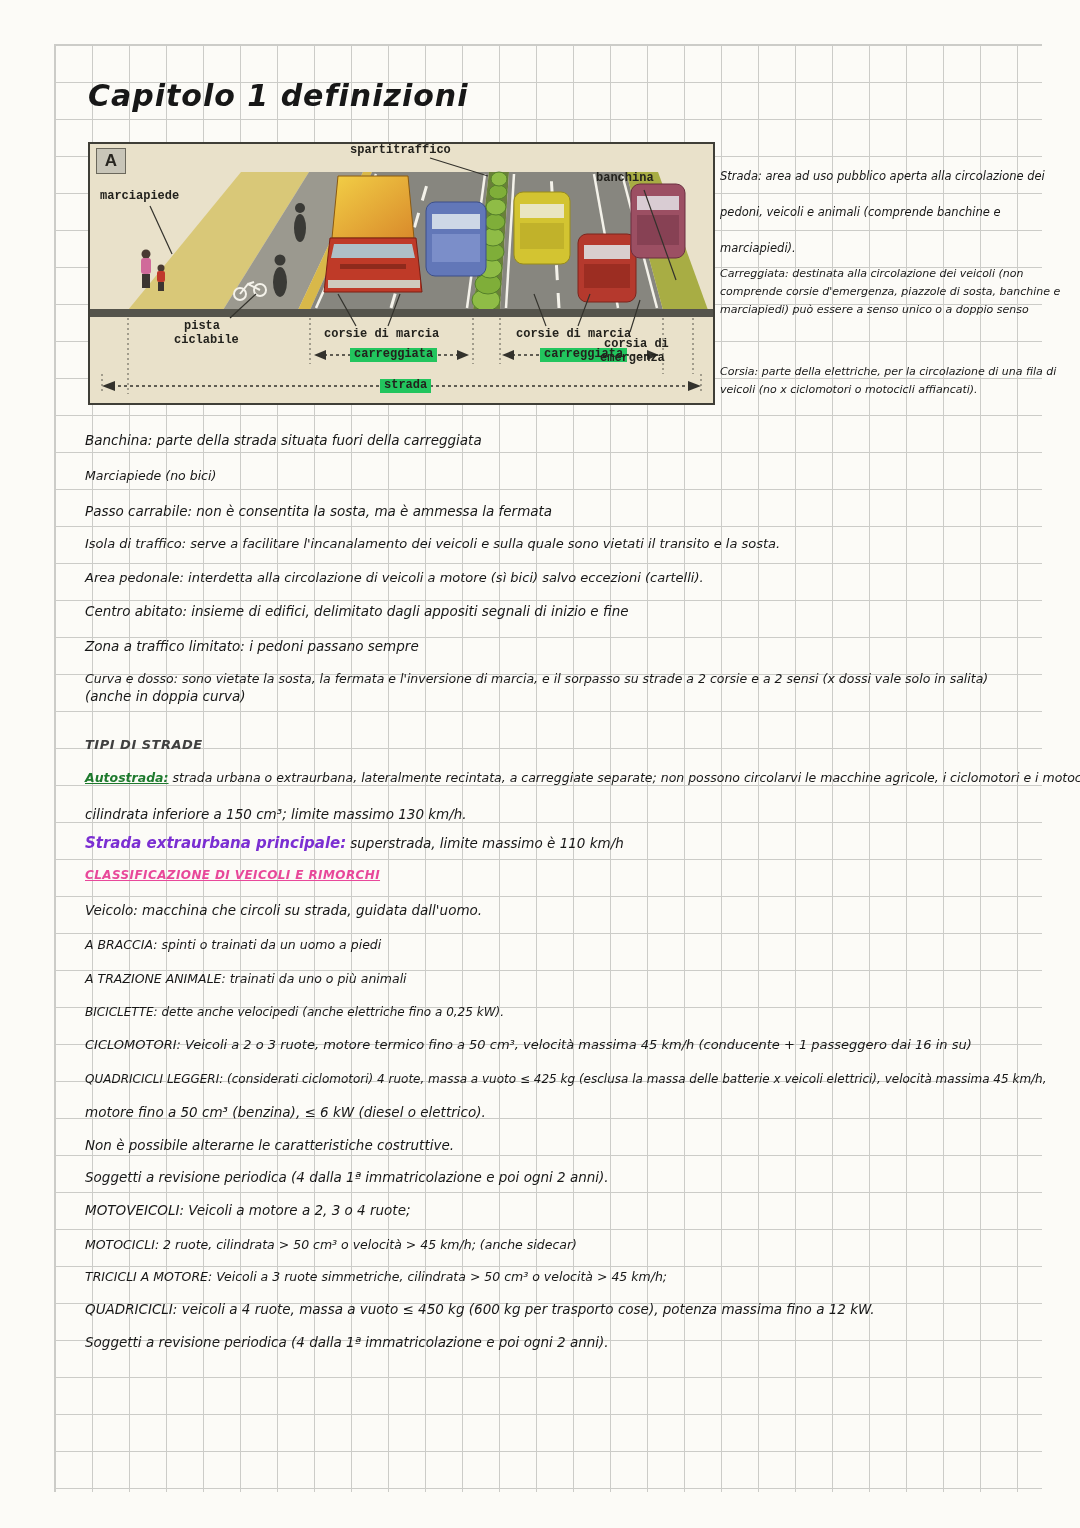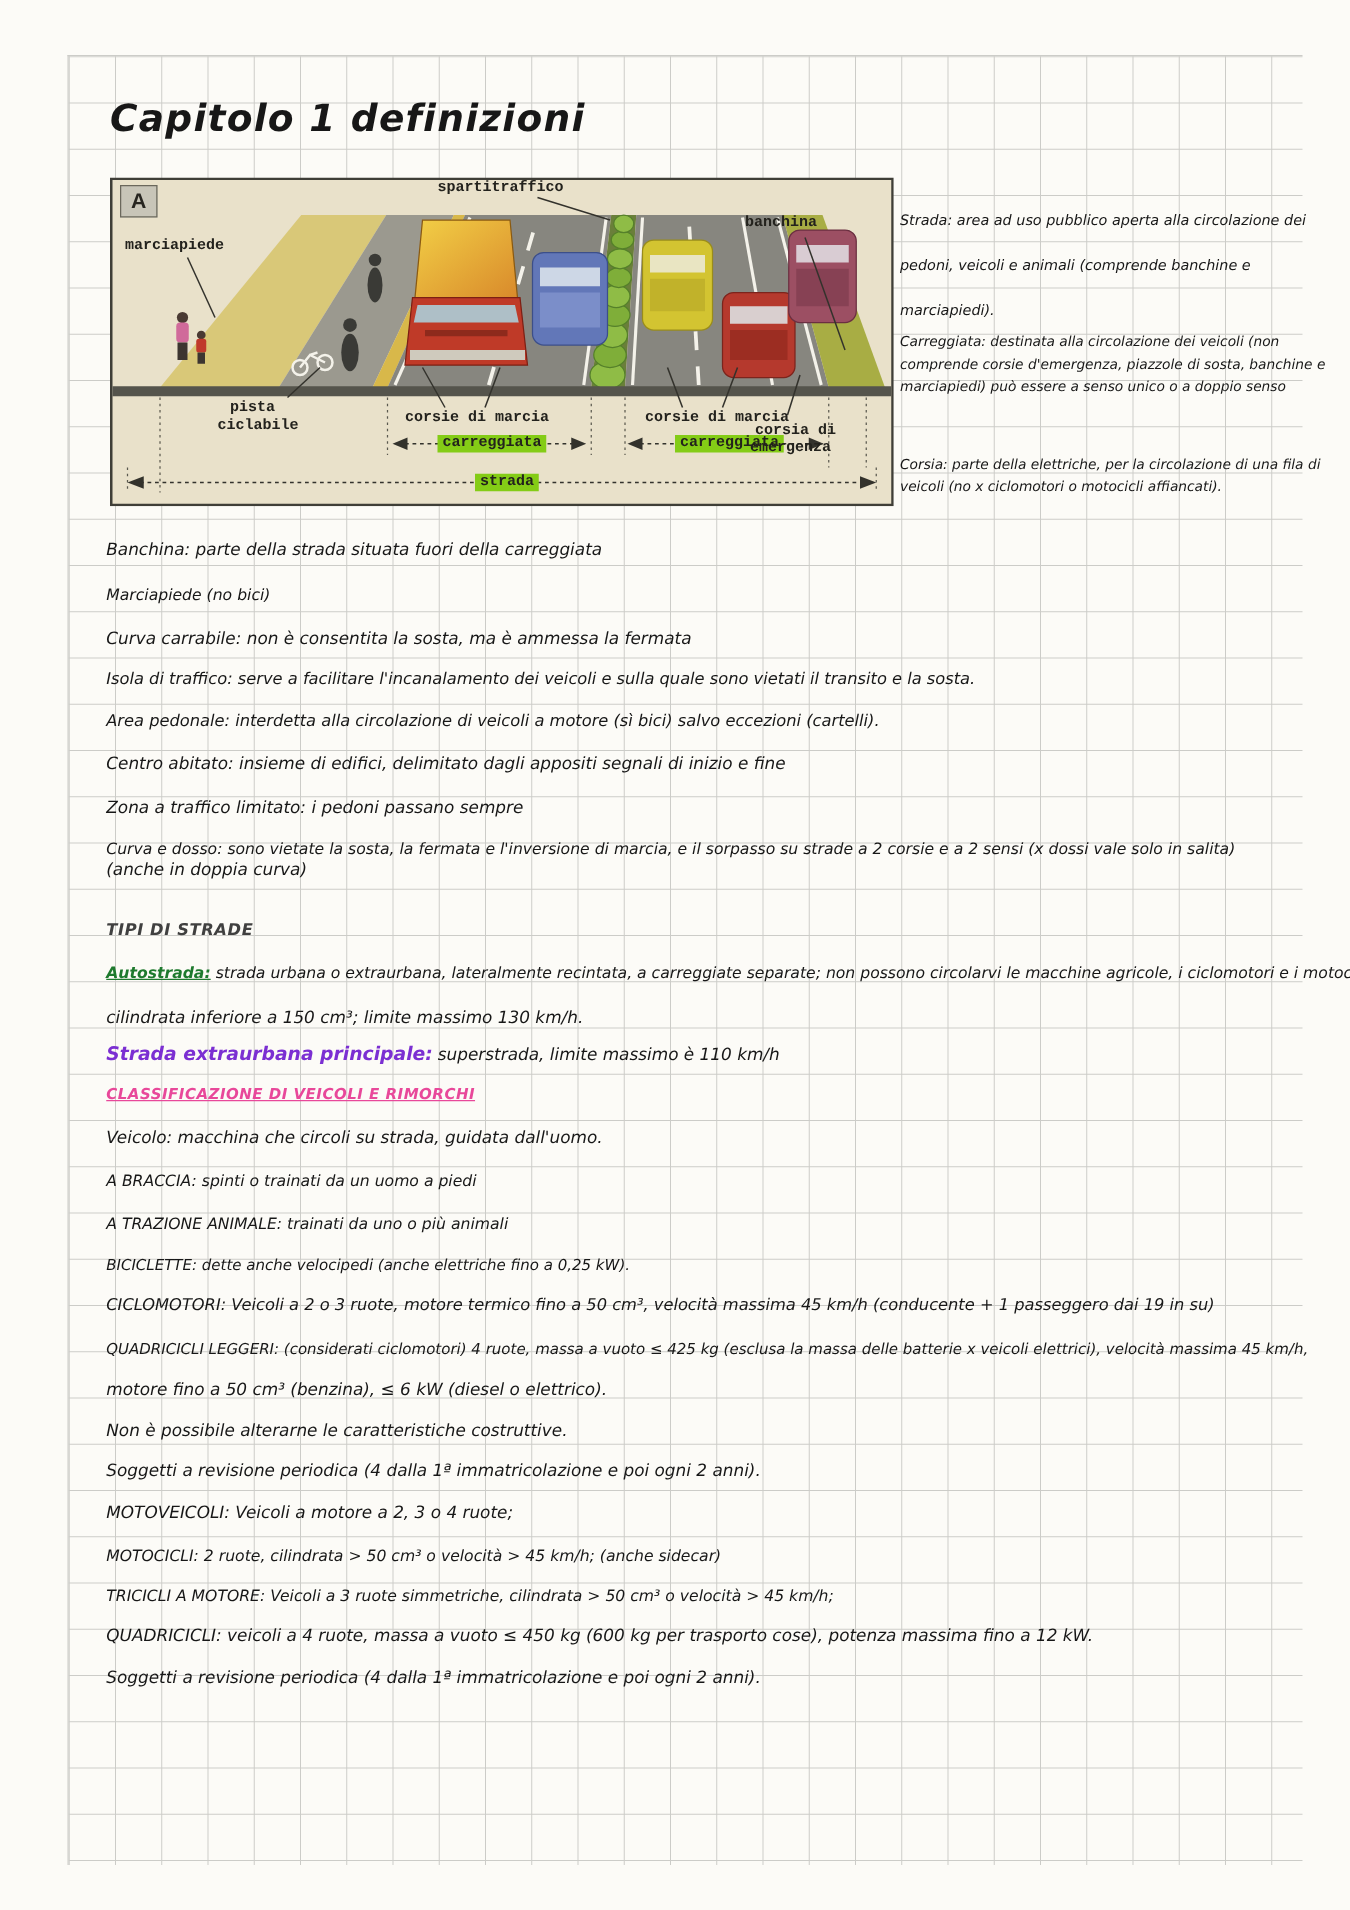--- a/index.html
+++ b/index.html
@@ -29,21 +29,21 @@
   .h-pink{color:#e8489a;font-weight:bold;font-style:italic;font-size:12px;letter-spacing:.4px;text-decoration:underline;}
   .lead-green{color:#1e7a2e;font-weight:bold;text-decoration:underline;margin-right:4px;}
   .lead-purple{color:#7b2fd2;font-weight:bold;font-size:15px;margin-right:4px;}
   
   .diagram{position:absolute;left:88px;top:142px;width:627px;height:263px;}
   .diagram svg{position:absolute;left:0;top:0;}
   .dlabel{
     position:absolute;font-family:Liberation Mono, monospace;font-weight:bold;
     color:#23221d;font-size:12px;text-align:center;line-height:1.15;white-space:nowrap;
   }
-  .dlabel.masked{background:#84cc16;padding:0 4px;}
+  .dlabel.masked{background:#22c55e;padding:0 4px;}
   .badgeA{
     position:absolute;left:8px;top:6px;width:28px;height:24px;
     background:#c8c5b8;border:1px solid #6b685c;color:#272520;
     font-family:"Liberation Sans",sans-serif;font-weight:bold;font-size:17px;
     display:flex;align-items:center;justify-content:center;
   }
 </style>
 </head>
 <body>
 
@@ -200,21 +200,21 @@
   <div class="dlabel" style="left:512px;top:210px;">emergenza</div>
   <div class="dlabel masked" style="left:292px;top:237px;">strada</div>
 </div>
 
 <div class="sideblock hw lh-wide" style="top:158px;">Strada: area ad uso pubblico aperta alla circolazione dei pedoni, veicoli e animali (comprende banchine e marciapiedi).</div>
 <div class="sideblock hw lh-tight" style="top:265px;font-size:11px;">Carreggiata: destinata alla circolazione dei veicoli (non comprende corsie d'emergenza, piazzole di sosta, banchine e marciapiedi) può essere a senso unico o a doppio senso</div>
 <div class="sideblock hw lh-tight" style="top:363px;font-size:11px;">Corsia: parte della elettriche, per la circolazione di una fila di veicoli (no x ciclomotori o motocicli affiancati).</div>
 
 <div class="line hw" style="top:432px;">Banchina: parte della strada situata fuori della carreggiata</div>
 <div class="line hw" style="top:468px;font-size:12.5px;">Marciapiede (no bici)</div>
-<div class="line hw" style="top:503px;">Curva carrabile: non è consentita la sosta, ma è ammessa la fermata</div>
+<div class="line hw" style="top:503px;">Passo carrabile: non è consentita la sosta, ma è ammessa la fermata</div>
 <div class="line hw" style="top:536px;font-size:13px;">Isola di traffico: serve a facilitare l'incanalamento dei veicoli e sulla quale sono vietati il transito e la sosta.</div>
 <div class="line hw" style="top:570px;font-size:13px;">Area pedonale: interdetta alla circolazione di veicoli a motore (sì bici) salvo eccezioni (cartelli).</div>
 <div class="line hw" style="top:603px;">Centro abitato: insieme di edifici, delimitato dagli appositi segnali di inizio e fine</div>
 <div class="line hw" style="top:638px;">Zona a traffico limitato: i pedoni passano sempre</div>
 <div class="line hw" style="top:671px;font-size:12.5px;">Curva e dosso: sono vietate la sosta, la fermata e l'inversione di marcia, e il sorpasso su strade a 2 corsie e a 2 sensi (x dossi vale solo in salita)</div>
 <div class="line hw" style="top:688px;">(anche in doppia curva)</div>
 
 <div class="line h-blue" style="top:737px;">TIPI DI STRADE</div>
 <div class="line hw" style="top:770px;font-size:12.5px;">
   <span class="lead-green">Autostrada:</span><span>strada urbana o extraurbana, lateralmente recintata, a carreggiate separate; non possono circolarvi le macchine agricole, i ciclomotori e i motocicli di</span>
@@ -222,21 +222,21 @@
 <div class="line hw" style="top:806px;">cilindrata inferiore a 150 cm³; limite massimo 130 km/h.</div>
 <div class="line hw" style="top:834px;">
   <span class="lead-purple">Strada extraurbana principale:</span><span>superstrada, limite massimo è 110 km/h</span>
 </div>
 
 <div class="line h-pink" style="top:868px;">CLASSIFICAZIONE DI VEICOLI E RIMORCHI</div>
 <div class="line hw" style="top:902px;">Veicolo: macchina che circoli su strada, guidata dall'uomo.</div>
 <div class="line hw" style="top:937px;font-size:12.5px;">A BRACCIA: spinti o trainati da un uomo a piedi</div>
 <div class="line hw" style="top:971px;font-size:12.5px;">A TRAZIONE ANIMALE: trainati da uno o più animali</div>
 <div class="line hw" style="top:1005px;font-size:12px;">BICICLETTE: dette anche velocipedi (anche elettriche fino a 0,25 kW).</div>
-<div class="line hw" style="top:1037px;font-size:13px;">CICLOMOTORI: Veicoli a 2 o 3 ruote, motore termico fino a 50 cm³, velocità massima 45 km/h (conducente + 1 passeggero dai 19 in su)</div>
+<div class="line hw" style="top:1037px;font-size:13px;">CICLOMOTORI: Veicoli a 2 o 3 ruote, motore termico fino a 50 cm³, velocità massima 45 km/h (conducente + 1 passeggero dai 16 in su)</div>
 <div class="line hw" style="top:1072px;font-size:12px;">QUADRICICLI LEGGERI: (considerati ciclomotori) 4 ruote, massa a vuoto ≤ 425 kg (esclusa la massa delle batterie x veicoli elettrici), velocità massima 45 km/h,</div>
 <div class="line hw" style="top:1104px;">motore fino a 50 cm³ (benzina), ≤ 6 kW (diesel o elettrico).</div>
 <div class="line hw" style="top:1137px;">Non è possibile alterarne le caratteristiche costruttive.</div>
 <div class="line hw" style="top:1169px;">Soggetti a revisione periodica (4 dalla 1ª immatricolazione e poi ogni 2 anni).</div>
 <div class="line hw" style="top:1202px;">MOTOVEICOLI: Veicoli a motore a 2, 3 o 4 ruote;</div>
 <div class="line hw" style="top:1237px;font-size:12.5px;">MOTOCICLI: 2 ruote, cilindrata &gt; 50 cm³ o velocità &gt; 45 km/h; (anche sidecar)</div>
 <div class="line hw" style="top:1269px;font-size:12.5px;">TRICICLI A MOTORE: Veicoli a 3 ruote simmetriche, cilindrata &gt; 50 cm³ o velocità &gt; 45 km/h;</div>
 <div class="line hw" style="top:1301px;">QUADRICICLI: veicoli a 4 ruote, massa a vuoto ≤ 450 kg (600 kg per trasporto cose), potenza massima fino a 12 kW.</div>
 <div class="line hw" style="top:1334px;">Soggetti a revisione periodica (4 dalla 1ª immatricolazione e poi ogni 2 anni).</div>
 

